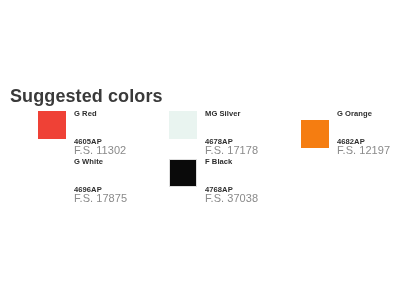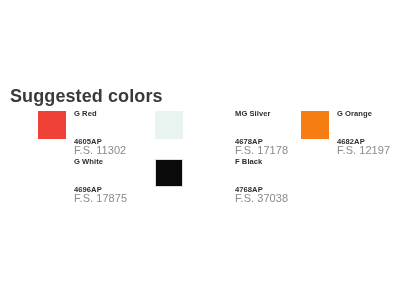--- a/index.html
+++ b/index.html
@@ -96,22 +96,22 @@
   .entry-fs {
     font-size: 11px;
     font-weight: normal;
     color: #8a8a8a;
     display: block;
     letter-spacing: 0.05px;
   }
 
   
   .col-0 { left: 10px; }
-  .col-1 { left: 127px; gap: 44px; }
-  .col-2 { left: 273px; }
+  .col-1 { left: 141px; }
+  .col-2 { left: 273px; align-items: center; }
 
   
   .color-row.row-1 { margin-top: 4px; }
 </style>
 </head>
 <body style="background: rgb(255, 255, 255);">
 
 <div id="panel">
 
   <div id="panel-title" style="color: rgb(58, 58, 58);">Suggested colors</div>

